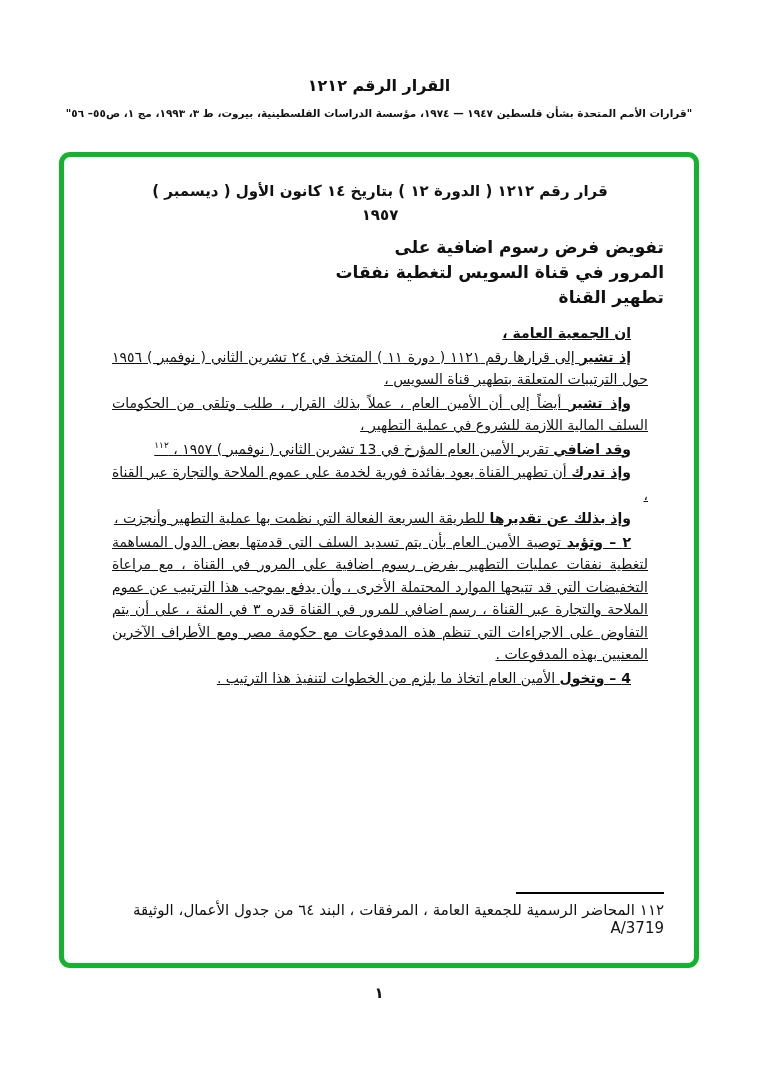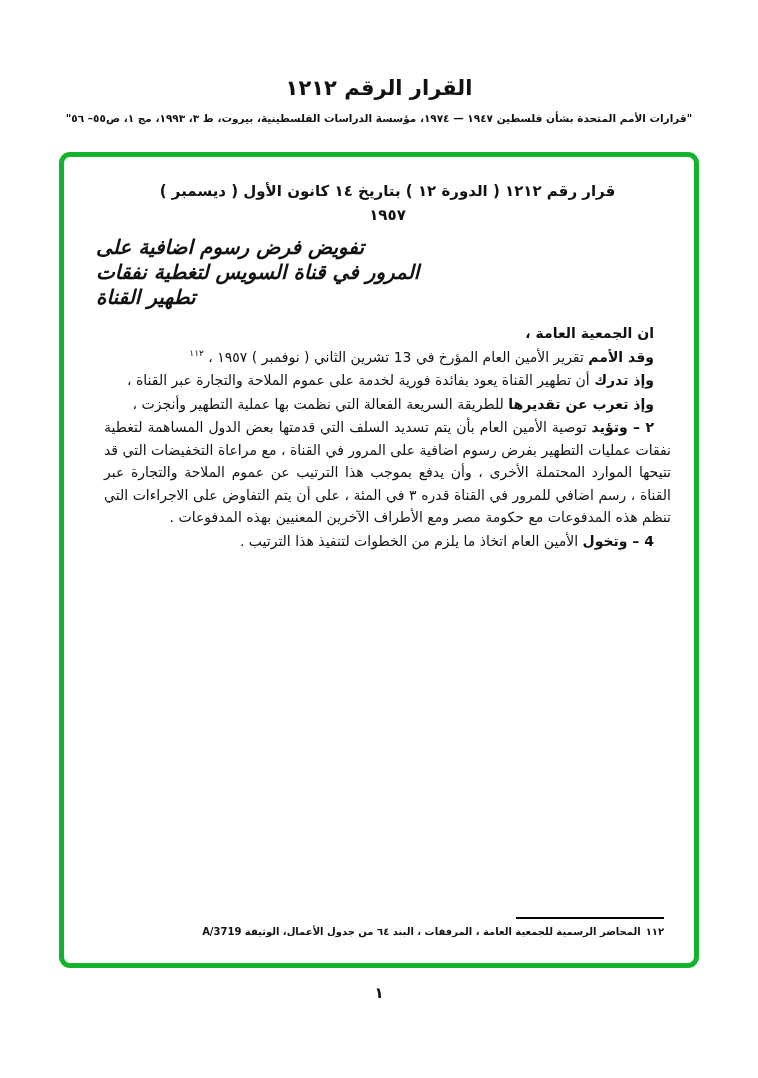--- a/index.html
+++ b/index.html
@@ -23,84 +23,84 @@
   }
   .header {
     position: absolute;
     top: 76px;
     left: 0;
     right: 0;
     text-align: center;
   }
   .doc-title {
     margin: 0;
-    font-size: 21px;
+    font-size: 16px;
     font-weight: 700;
   }
   .doc-source {
     margin-top: 12px;
     font-size: 10.5px;
     font-weight: 700;
     white-space: nowrap;
   }
   .frame {
     position: absolute;
     top: 152px;
     left: 59px;
     width: 640px;
     height: 816px;
     box-sizing: border-box;
     border: 5px solid #14b32e;
     border-radius: 11px;
-    padding: 22px 15px 0 32px;
+    padding: 22px 30px 0 32px;
     background: #ffffff;
   }
   .res-heading {
     text-align: center;
     font-weight: 700;
     font-size: 15px;
     line-height: 24px;
     margin: 0 0 8px 0;
   }
   .res-subtitle {
-    text-align: left;
+    text-align: right;
     font-weight: 700;
-    font-style: italic;
-    font-size: 20px;
+    font-size: 17px;
     line-height: 25px;
     white-space: pre-line;
     margin: 0 0 12px 0;
   }
   .body-text p {
-    margin: 1px 8px;
+    margin: 1px 16px;
     font-size: 14px;
     line-height: 22.5px;
     text-align: justify;
     text-indent: 17px;
+    text-decoration: underline;
   }
   .lead { font-weight: 700; }
   sup.fn-ref {
     font-size: 9px;
     line-height: 0;
   }
   .fn-area {
     position: absolute;
     bottom: 26px;
     right: 30px;
     left: 32px;
   }
   .fn-rule {
     width: 148px;
     height: 0;
     border-top: 2px solid #000000;
     margin: 0 0 7px 0;
   }
   .footnote {
-    font-size: 10px;
-    font-weight: 700;
+    font-size: 15px;
+    font-weight: 400;
   }
   .fn-marker { margin-left: 5px; }
   .page-num {
     position: absolute;
     top: 984px;
     left: 0;
     right: 0;
     text-align: center;
     font-size: 15px;
     font-weight: 700;
@@ -122,23 +122,25 @@
       <span>قرار رقم ١٢١٢ ( الدورة ١٢ ) بتاريخ ١٤ كانون الأول ( ديسمبر )</span><br>
       <span>١٩٥٧</span>
     </div>
 
     <div class="res-subtitle">تفويض فرض رسوم اضافية على
 المرور في قناة السويس لتغطية نفقات
 تطهير القناة</div>
 
     <div class="body-text">
       <p><span class="lead">ان الجمعية العامة ،</span><span></span></p>
-      <p><span class="lead">وقد الأمم</span><span> تقرير الأمين العام المؤرخ في 13 تشرين الثاني ( نوفمبر ) ١٩٥٧ ،</span> <sup class="fn-ref">١١٢</sup></p>
+      <p><span class="lead">إذ تشير</span><span> إلى قرارها رقم ١١٢١ ( دورة ١١ ) المتخذ في ٢٤ تشرين الثاني ( نوفمبر ) ١٩٥٦ حول الترتيبات المتعلقة بتطهير قناة السويس ،</span></p>
+      <p><span class="lead">وإذ تشير</span><span> أيضاً إلى أن الأمين العام ، عملاً بذلك القرار ، طلب وتلقى من الحكومات السلف المالية اللازمة للشروع في عملية التطهير ،</span></p>
+      <p><span class="lead">وقد اضافي</span><span> تقرير الأمين العام المؤرخ في 13 تشرين الثاني ( نوفمبر ) ١٩٥٧ ،</span> <sup class="fn-ref">١١٢</sup></p>
       <p><span class="lead">وإذ تدرك</span><span> أن تطهير القناة يعود بفائدة فورية لخدمة على عموم الملاحة والتجارة عبر القناة ،</span></p>
-      <p><span class="lead">وإذ تعرب عن تقديرها</span><span> للطريقة السريعة الفعالة التي نظمت بها عملية التطهير وأنجزت ،</span></p>
+      <p><span class="lead">وإذ بذلك عن تقديرها</span><span> للطريقة السريعة الفعالة التي نظمت بها عملية التطهير وأنجزت ،</span></p>
       <p><span class="lead">٢ – وتؤيد</span><span> توصية الأمين العام بأن يتم تسديد السلف التي قدمتها بعض الدول المساهمة لتغطية نفقات عمليات التطهير بفرض رسوم اضافية على المرور في القناة ، مع مراعاة التخفيضات التي قد تتيحها الموارد المحتملة الأخرى ، وأن يدفع بموجب هذا الترتيب عن عموم الملاحة والتجارة عبر القناة ، رسم اضافي للمرور في القناة قدره ٣ في المئة ، على أن يتم التفاوض على الاجراءات التي تنظم هذه المدفوعات مع حكومة مصر ومع الأطراف الآخرين المعنيين بهذه المدفوعات .</span></p>
       <p><span class="lead">4 – وتخول</span><span> الأمين العام اتخاذ ما يلزم من الخطوات لتنفيذ هذا الترتيب .</span></p>
     </div>
 
     <div class="fn-area">
       <div class="fn-rule"></div>
       <div class="footnote">
         <span class="fn-marker">١١٢</span><span>المحاضر الرسمية للجمعية العامة ، المرفقات ، البند ٦٤ من جدول الأعمال، الوثيقة A/3719</span>
       </div>
     </div>

